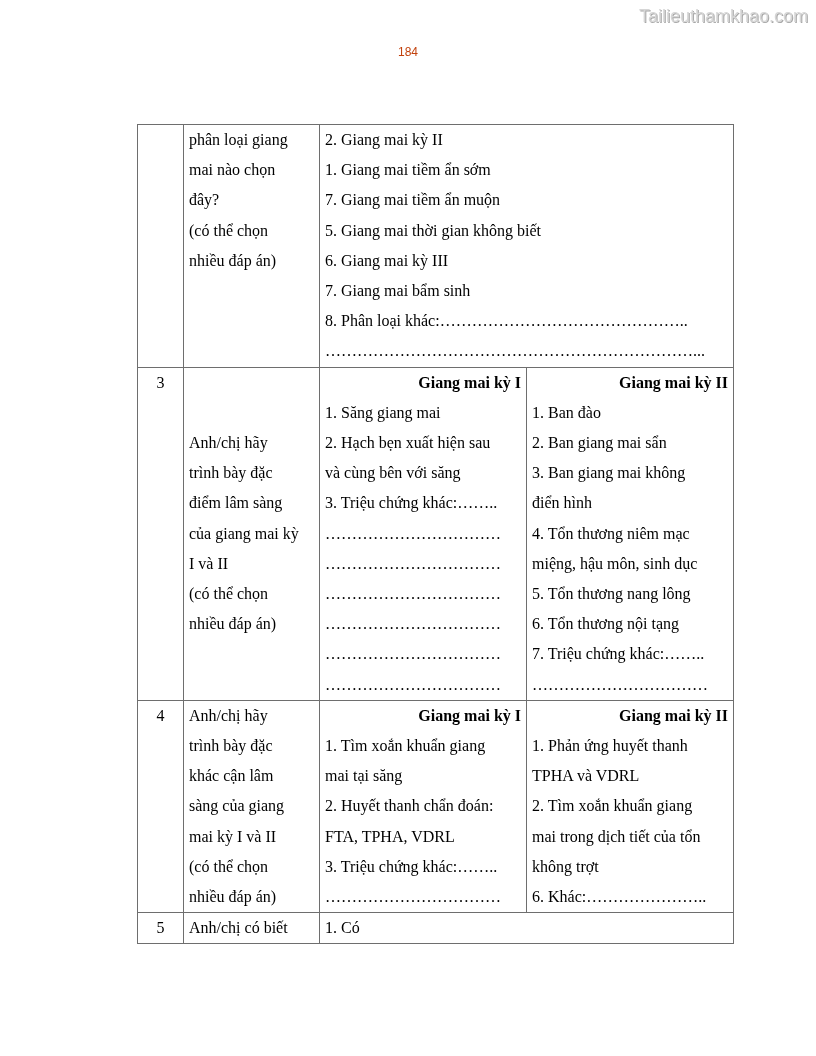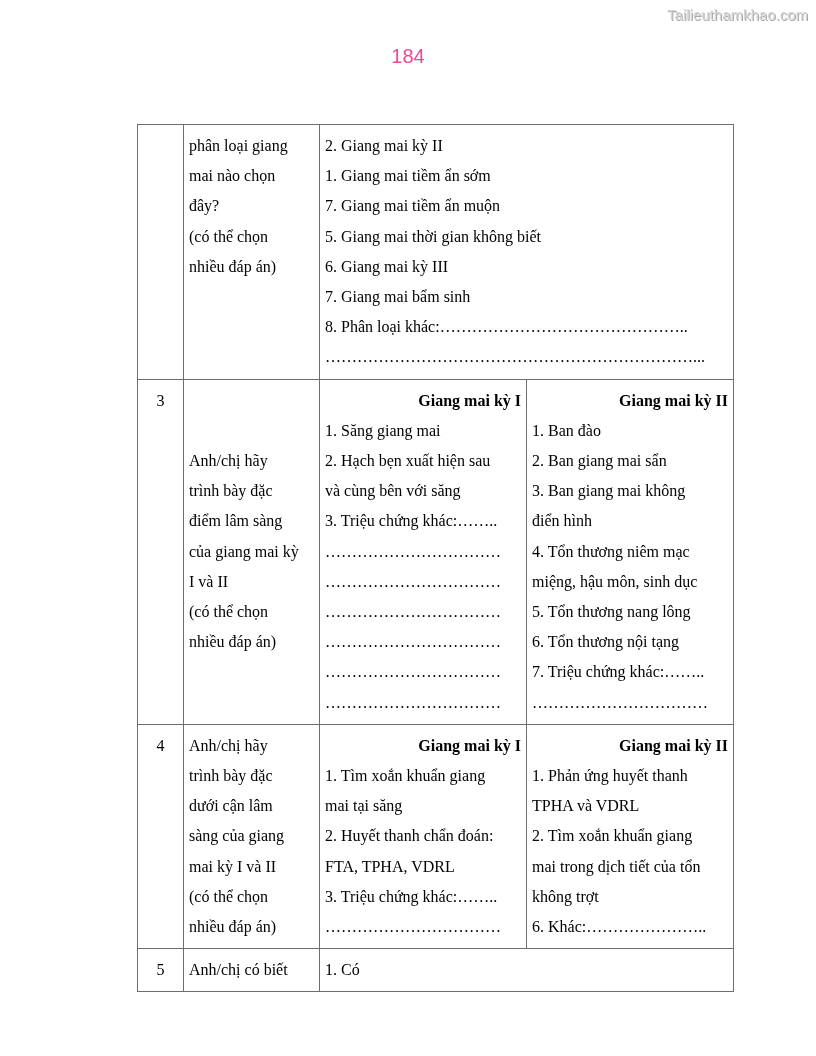--- a/index.html
+++ b/index.html
@@ -1,31 +1,31 @@
 <!DOCTYPE html>
 <html><head>
   <meta charset="utf-8">
   <style>
     html, body { margin: 0; padding: 0; background: #ffffff; }
     body { width: 816px; height: 1056px; position: relative; overflow: hidden; color: #000; }
     .watermark {
       position: absolute; right: 8px; top: 6px;
-      font-family: "Liberation Sans", sans-serif; font-size: 15px; color: #d6d6d6;
+      font-family: "Liberation Sans", sans-serif; font-size: 18px; color: #d6d6d6;
       text-shadow: 1px 1px 0 #a8a8a8;
     }
     .page-number {
       position: absolute; left: 0; width: 816px; top: 45px; text-align: center;
-      font-family: "Liberation Sans", sans-serif; font-size: 20px; color: #ec4899;
+      font-family: "Liberation Sans", sans-serif; font-size: 12px; color: #c2410c;
     }
     table.survey {
       position: absolute; left: 137px; top: 124px; width: 596px;
       border-collapse: collapse; table-layout: fixed;
       font-family: "Liberation Serif", serif; font-size: 16px; line-height: 30.2px;
     }
-    table.survey td { border: 1.3px solid #6e6e6e; vertical-align: top; padding: 6px 5px; }
+    table.survey td { border: 1.3px solid #6e6e6e; vertical-align: top; padding: 0 5px; }
     td.num { text-align: center; vertical-align: middle; }
     td.q { padding-left: 6px; }
     .line { white-space: nowrap; overflow: hidden; }
     .hdr { font-weight: bold; text-align: right; }
     .dots { white-space: nowrap; overflow: hidden; letter-spacing: 0; }
     td.row5 { height: 30px; }
   </style>
 </head>
 <body>
 
@@ -99,21 +99,21 @@
       <div class="line dots">7. Triệu chứng khác:……..</div>
       <div class="line dots">……………………………</div>
     </td>
   </tr>
 
   <tr>
     <td class="num">4</td>
     <td class="q">
       <div class="line">Anh/chị hãy</div>
       <div class="line">trình bày đặc</div>
-      <div class="line">dưới cận lâm</div>
+      <div class="line">khác cận lâm</div>
       <div class="line">sàng của giang</div>
       <div class="line">mai kỳ I và II</div>
       <div class="line">(có thể chọn</div>
       <div class="line">nhiều đáp án)</div>
     </td>
     <td>
       <div class="line hdr">Giang mai kỳ I</div>
       <div class="line">1. Tìm xoắn khuẩn giang</div>
       <div class="line">mai tại săng</div>
       <div class="line">2. Huyết thanh chẩn đoán:</div>

